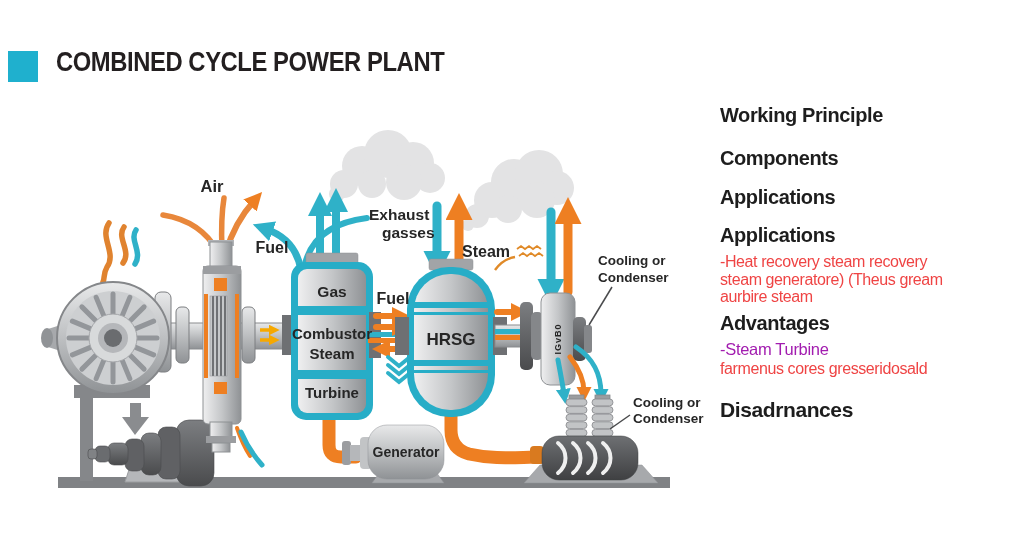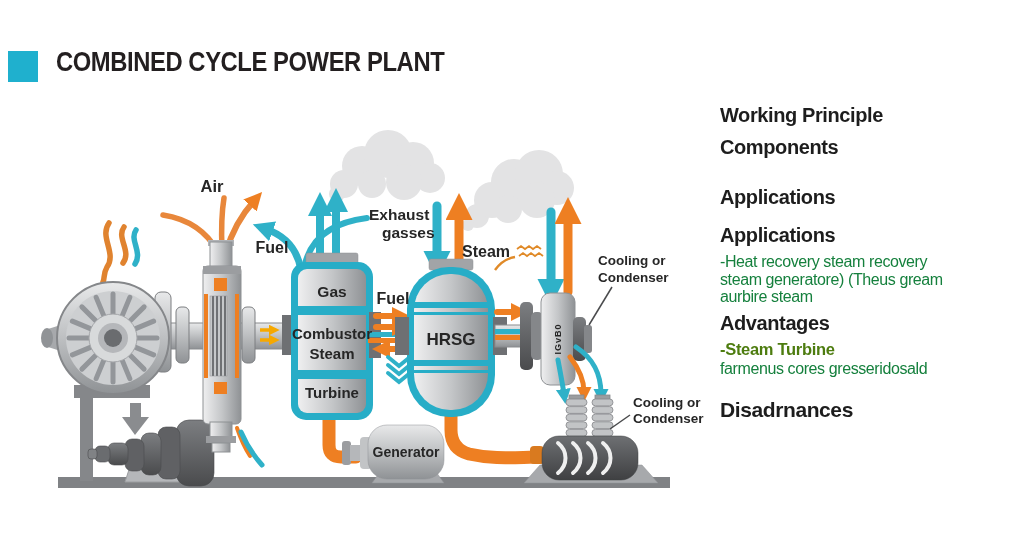--- a/index.html
+++ b/index.html
@@ -10,22 +10,22 @@
   .page-title{position:absolute;left:56px;top:30px;margin:0;font-size:28px;font-weight:bold;
               letter-spacing:-.5px;color:#231f20;transform:scaleX(.85);transform-origin:left center;
               white-space:nowrap;}
   
   .diagram{position:absolute;left:0;top:0;width:1024px;height:559px;}
   svg text{font-family:"Liberation Sans",sans-serif;font-weight:bold;fill:#262626;}
   
   .panel{position:absolute;left:0;top:0;width:1024px;height:559px;pointer-events:none;}
   .panel>div{position:absolute;left:720px;white-space:nowrap;}
   .panel .h{font-size:20px;font-weight:bold;letter-spacing:-.4px;color:#1d1d1d;}
-  .panel .sub{font-size:16.5px;font-weight:bold;letter-spacing:-.3px;color:#4d7c0f;}
-  .panel .body{font-size:16px;letter-spacing:-.4px;line-height:17.5px;color:#15803d;}
+  .panel .sub{font-size:16.5px;font-weight:normal;letter-spacing:-.3px;color:#a21caf;}
+  .panel .body{font-size:16px;letter-spacing:-.4px;line-height:17.5px;color:#ef4444;}
 </style>
 </head>
 <body>
 
 <div class="stage">
 
   <div class="hdr-square"></div>
   <h1 class="page-title">COMBINED CYCLE POWER PLANT</h1>
 
   <svg class="diagram" viewBox="0 0 1024 559" xmlns="http://www.w3.org/2000/svg">
@@ -316,21 +316,21 @@
     <text x="451" y="329" text-anchor="middle" font-size="17">HRSG</text>
     <text x="406" y="441" text-anchor="middle" font-size="14">Generator</text>
     <text x="598" y="249" font-size="13.5">Cooling or</text>
     <text x="598" y="266" font-size="13.5">Condenser</text>
     <text x="633" y="391" font-size="13.5">Cooling or</text>
     <text x="633" y="407" font-size="13.5">Condenser</text>
   </svg>
 
   <div class="panel">
     <div class="h" style="top:88px">Working Principle</div>
-    <div class="h" style="top:120px">Components</div>
+    <div class="h" style="top:131px">Components</div>
     <div class="h" style="top:170px">Applications</div>
 
     <div class="h" style="top:208px">Applications</div>
     <div class="body" style="top:237px">
       <div>-Heat recovery steam recovery</div>
       <div>steam generatore) (Theus gream</div>
       <div>aurbire steam</div>
     </div>
 
     <div class="h" style="top:296px">Advantages</div>

